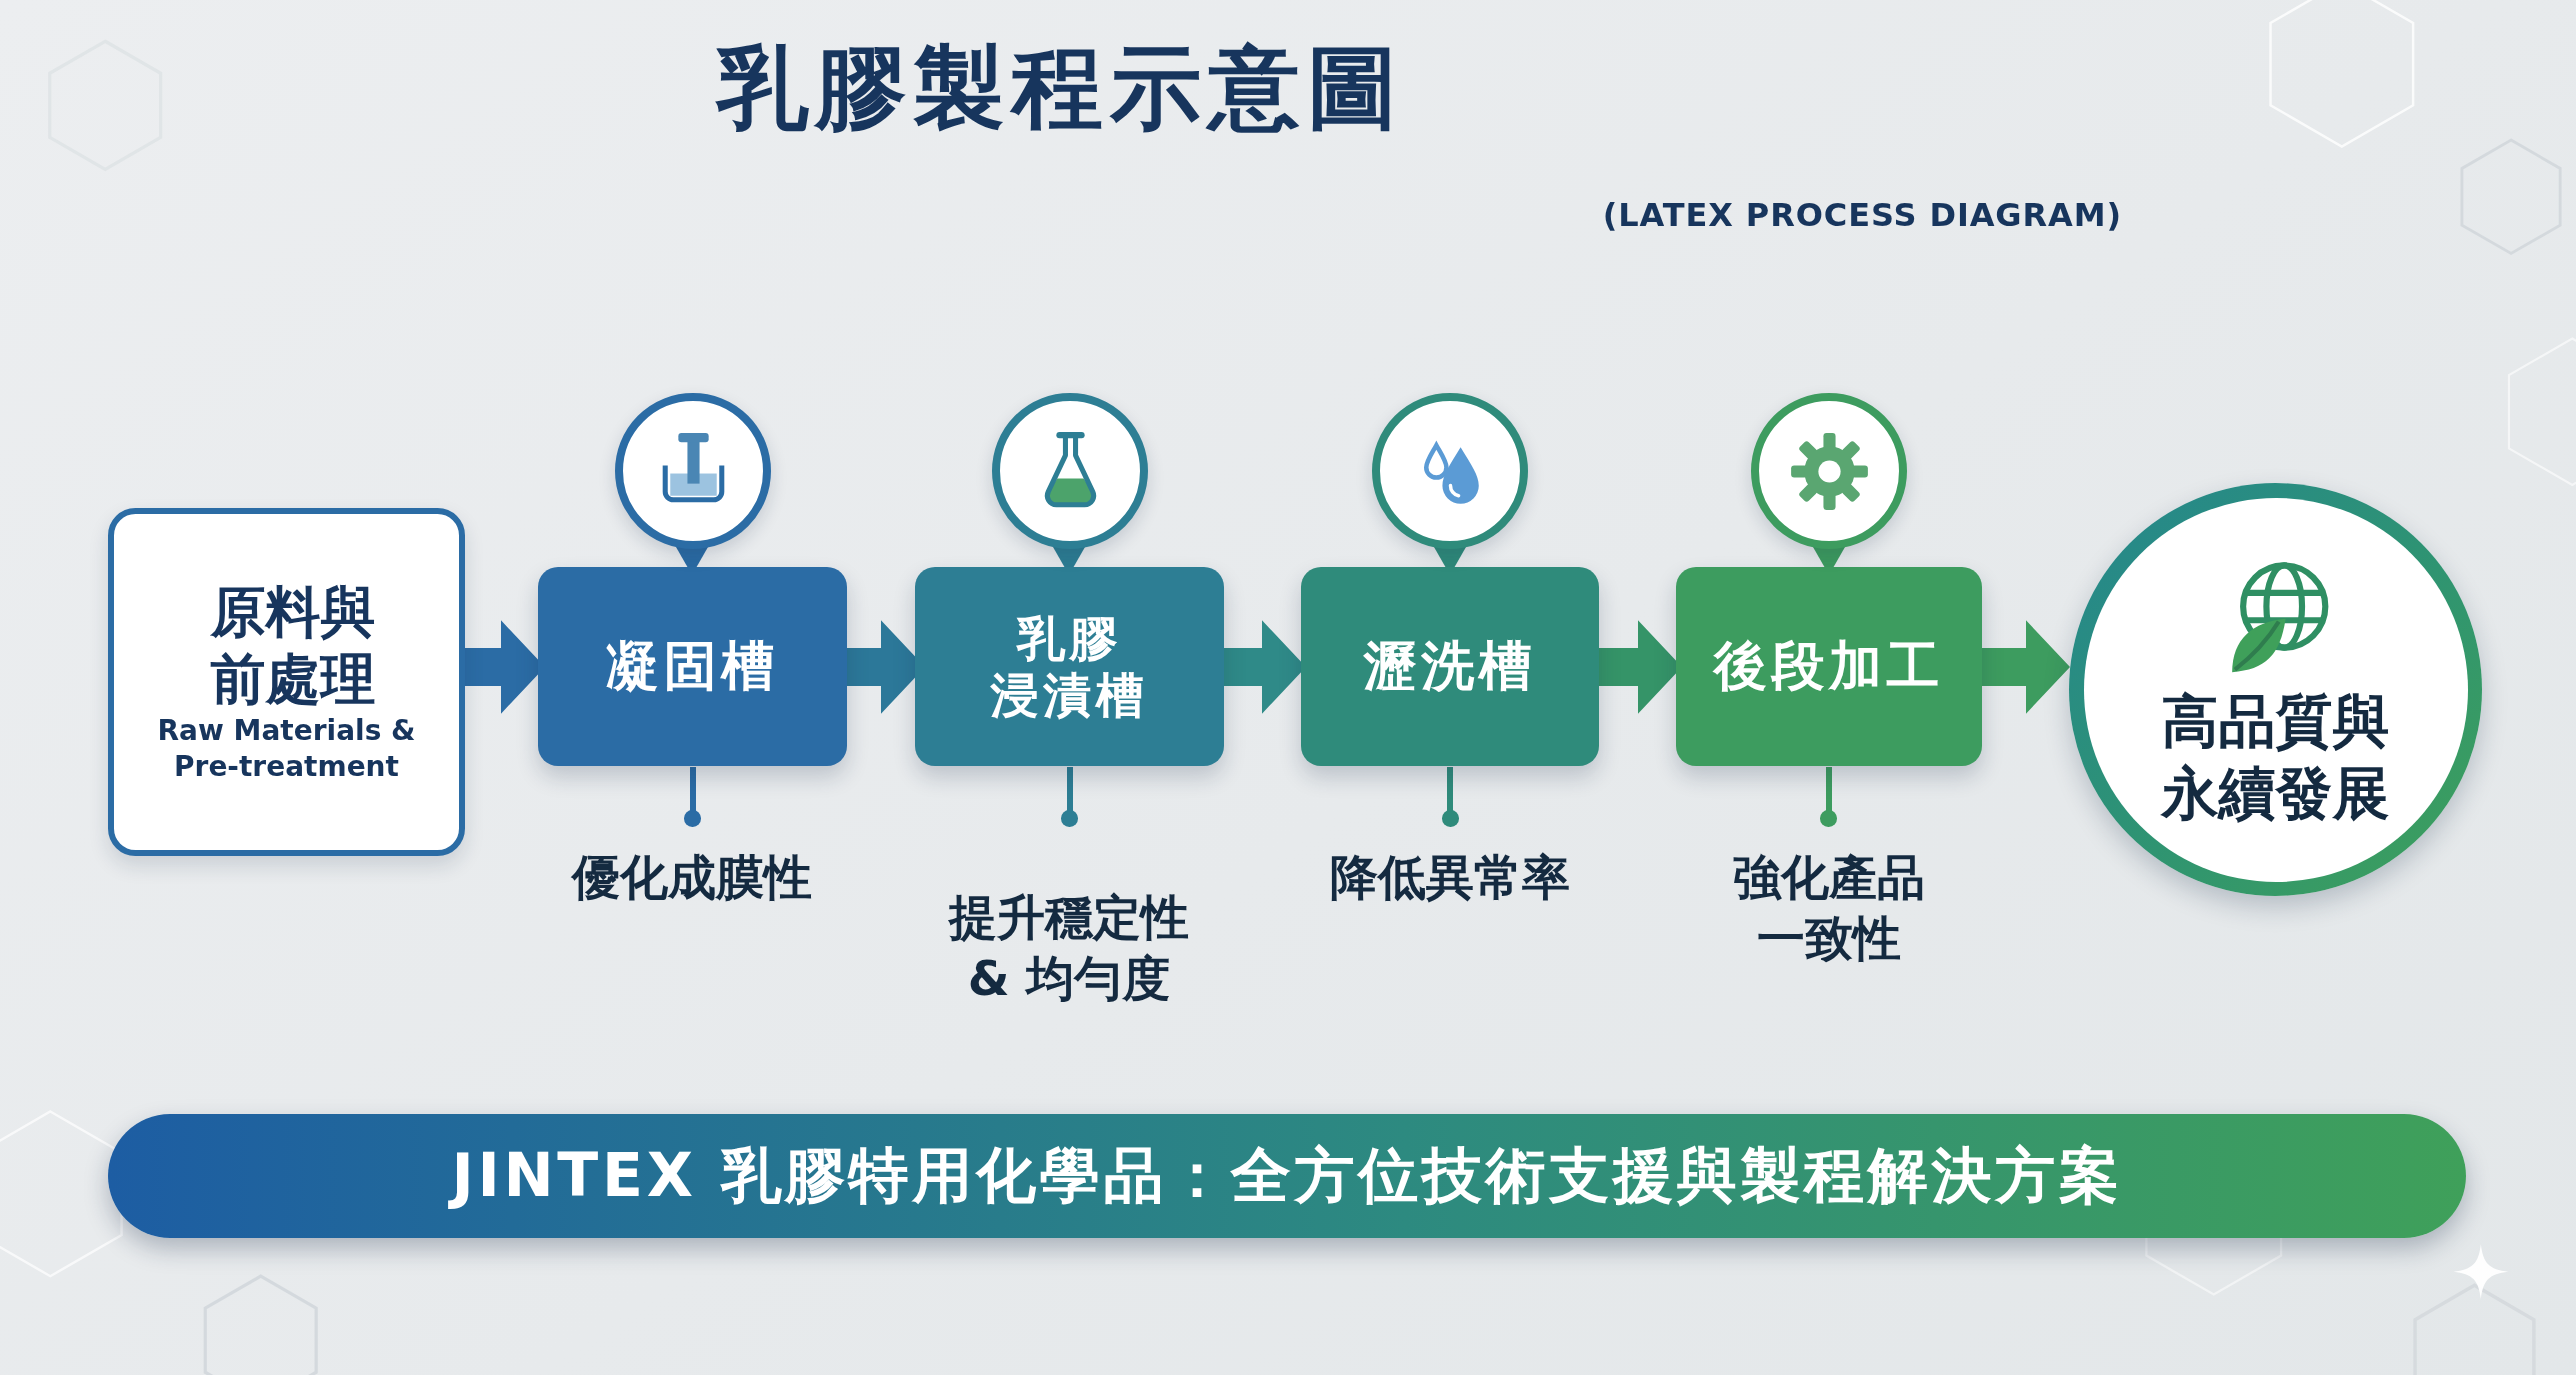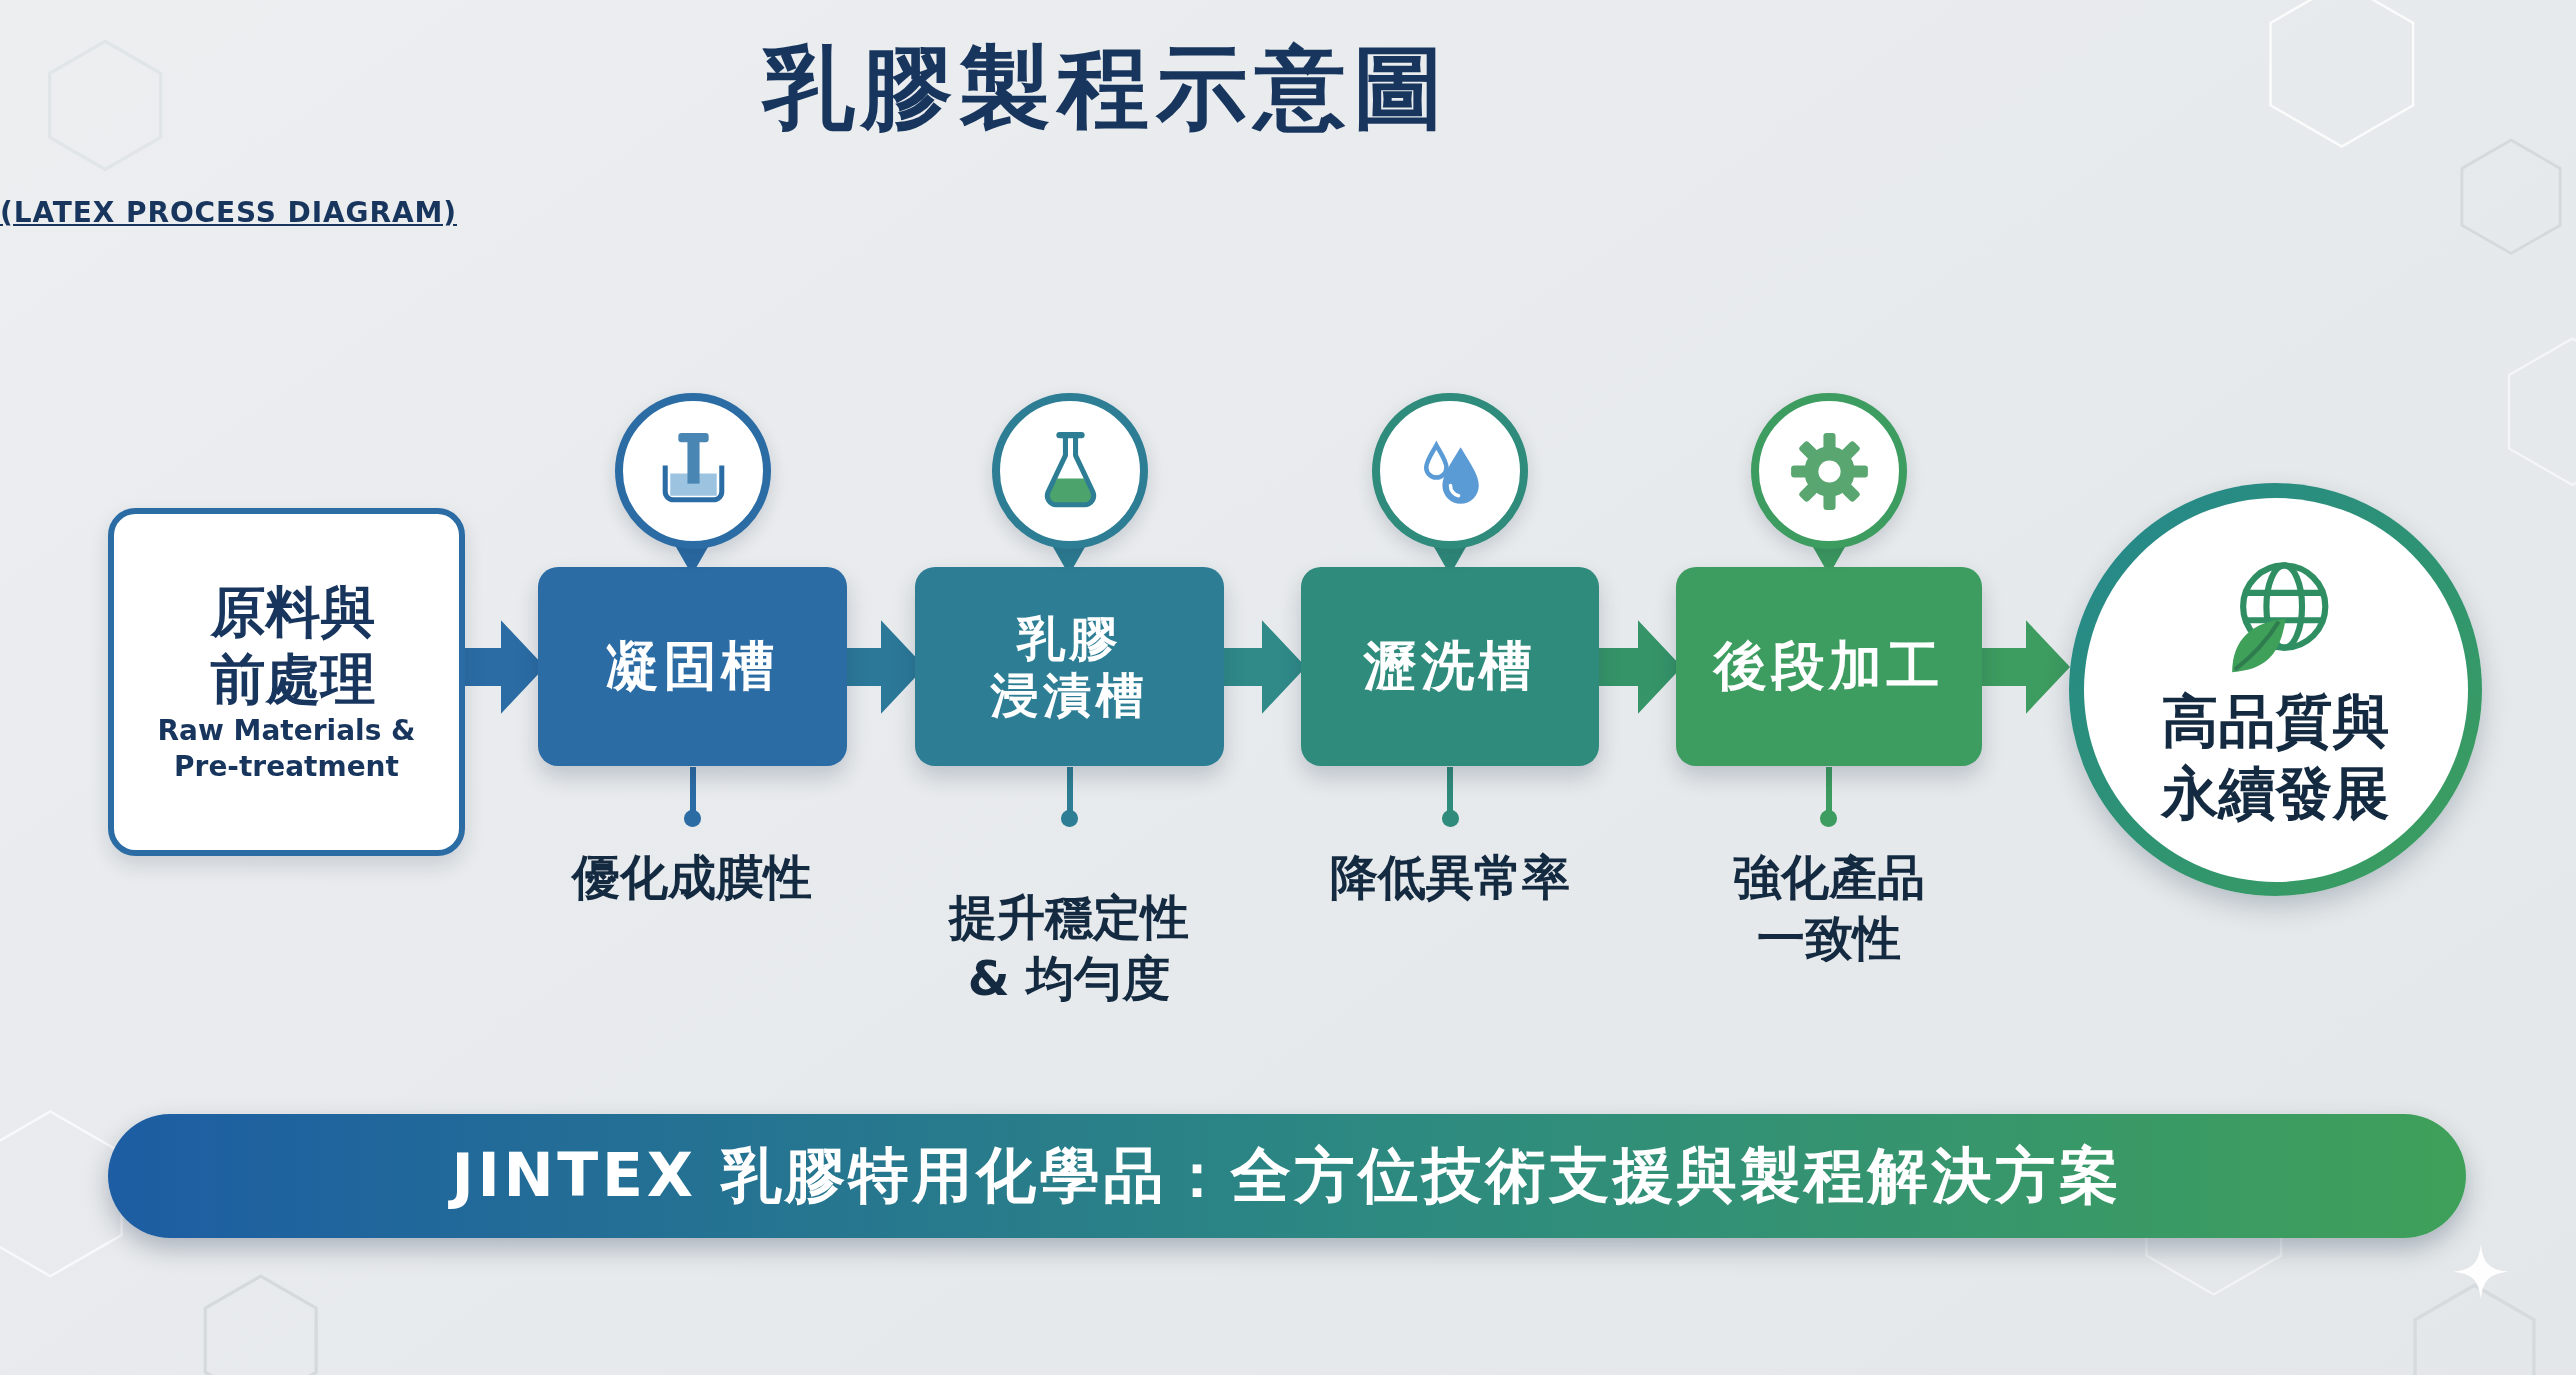--- a/index.html
+++ b/index.html
@@ -9,26 +9,26 @@
     width: 2576px; height: 1376px;
     background: linear-gradient(145deg, #eceef0 0%, #e7eaec 55%, #e3e7e9 100%);
     overflow: hidden;
     font-family: "DejaVu Sans", sans-serif;
   }
   .hex-bg { position: absolute; left: 0; top: 0; z-index: 0; }
 
   .title {
     position: absolute; top: 27.4px; left: 0; width: 2122px;
     text-align: center; font-size: 91px; font-weight: bold;
-    color: #17355d; letter-spacing: 7.3px; z-index: 2; margin-left: 46px;
+    color: #17355d; letter-spacing: 7.3px; z-index: 2;
   }
   .subtitle {
     position: absolute; top: 196px; left: 0; width: 2122px;
-    text-align: left; font-size: 28px; font-weight: bold;
-    color: #17355d; letter-spacing: 0.9px; z-index: 2; text-decoration: underline;
+    text-align: right; font-size: 32px; font-weight: bold;
+    color: #17355d; letter-spacing: 0.9px; z-index: 2;
   }
 
   
   .start-node {
     position: absolute; left: 108px; top: 508px; width: 357px; height: 348px;
     background: #ffffff; border: 6.4px solid #2b6ca5; border-radius: 27.4px;
     box-shadow: 0 9.1px 20px rgba(20,40,70,.14);
     display: flex; flex-direction: column; align-items: center; justify-content: center;
     z-index: 2;
   }

